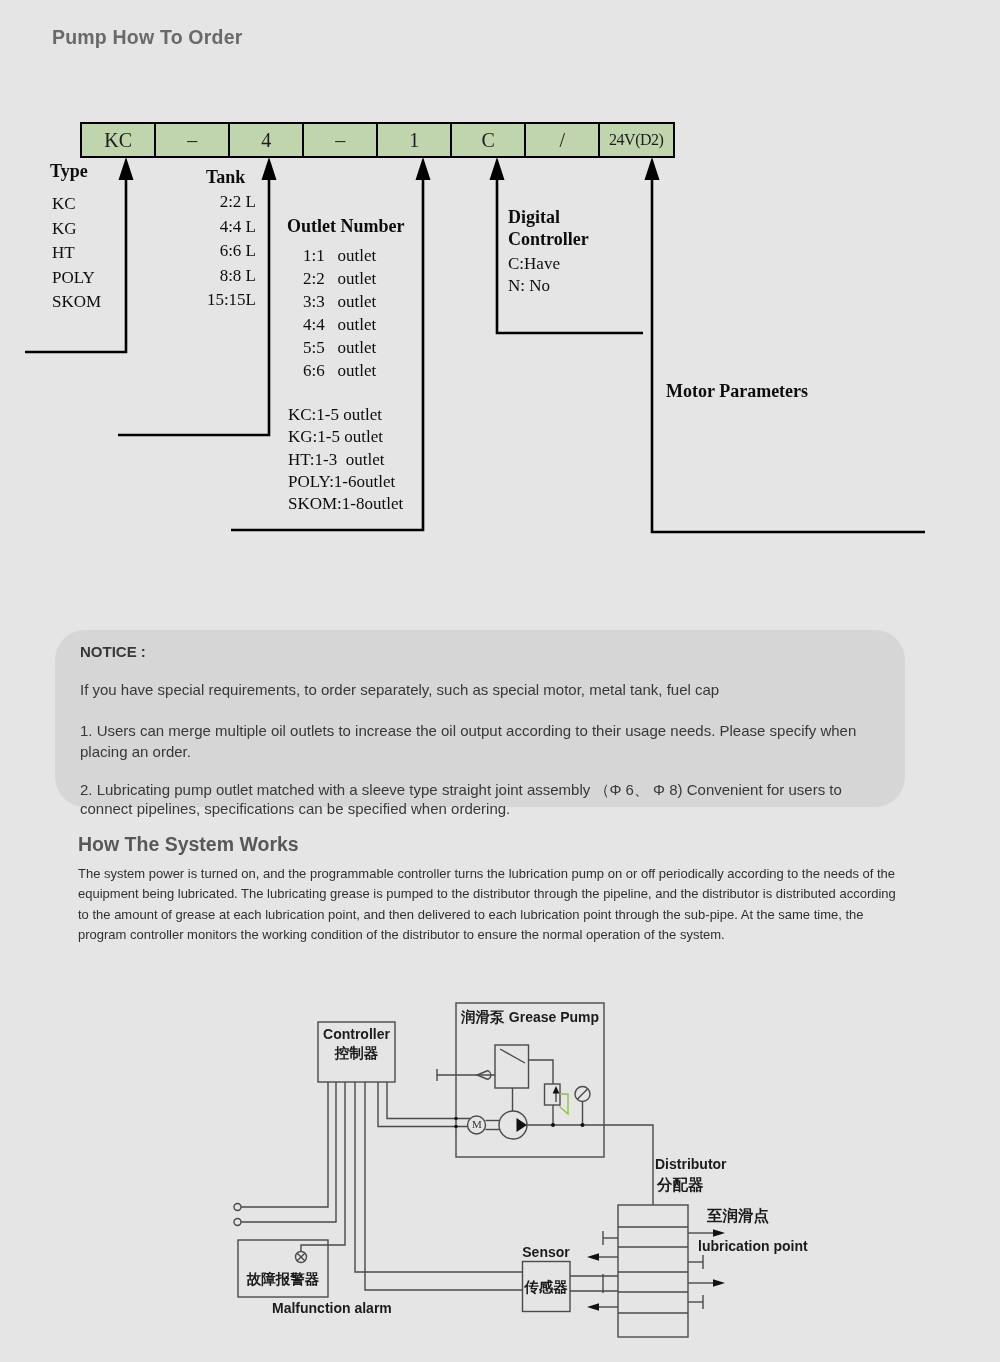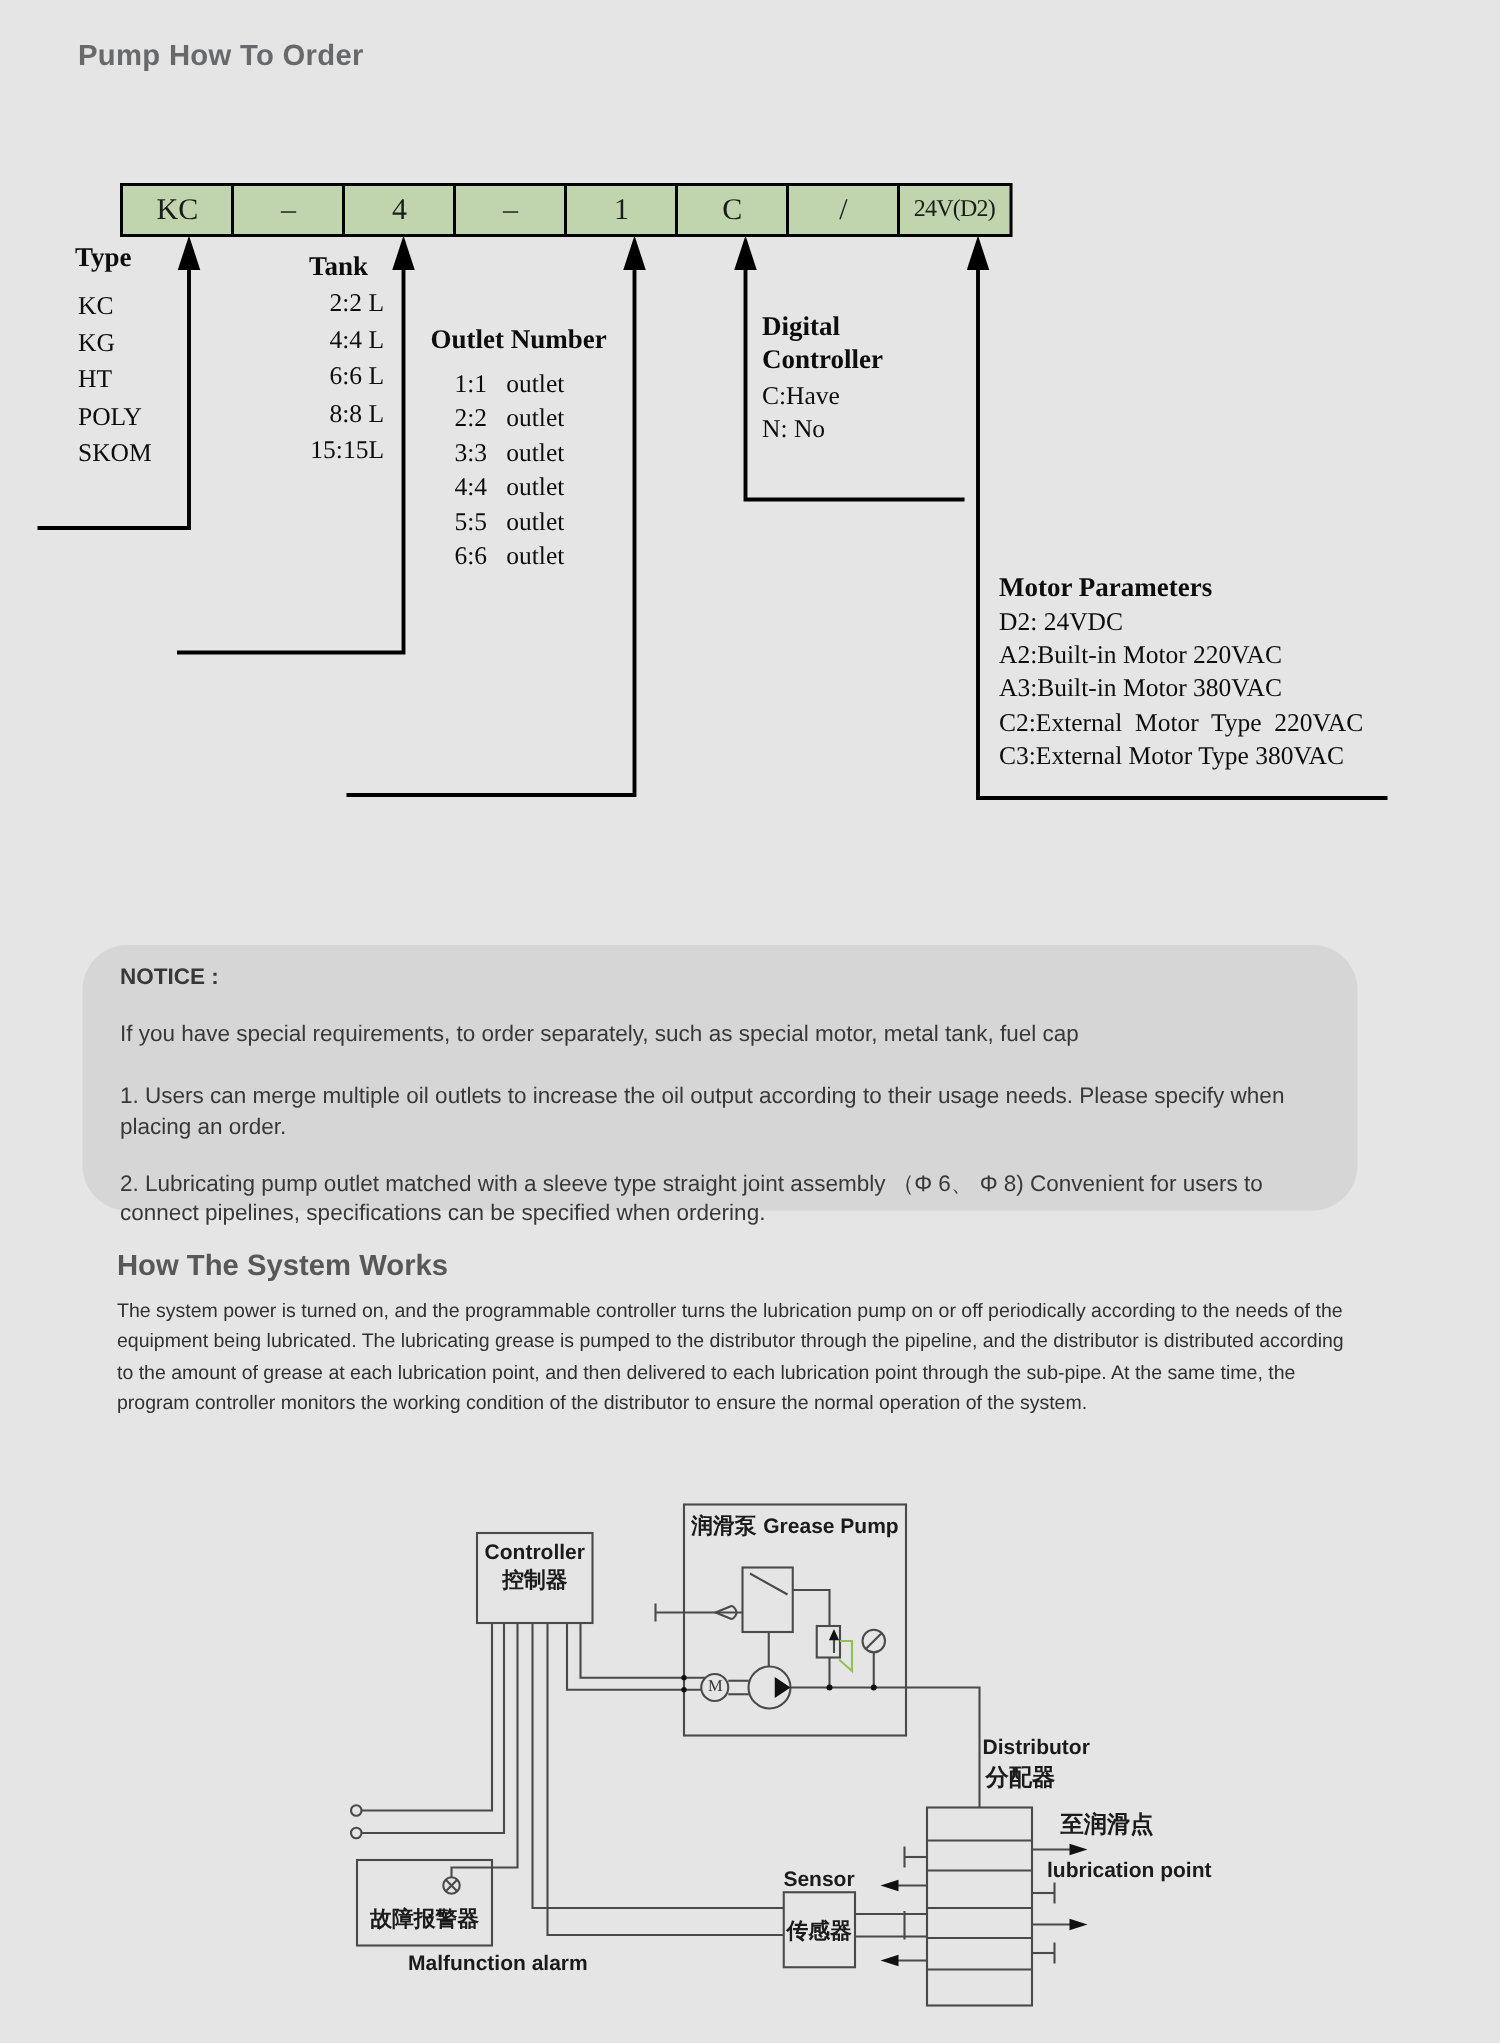--- a/index.html
+++ b/index.html
@@ -104,36 +104,36 @@
 
   <div class="abs serif b-title" style="left:287px;top:216px;">Outlet Number</div>
   <div class="abs serif outlet-items" style="left:303px;top:244px;">
     <div class="b-line">1:1   outlet</div>
     <div class="b-line">2:2   outlet</div>
     <div class="b-line">3:3   outlet</div>
     <div class="b-line">4:4   outlet</div>
     <div class="b-line">5:5   outlet</div>
     <div class="b-line">6:6   outlet</div>
   </div>
+  <div class="abs serif outlet-notes" style="left:288px;top:404px;">
+    <div class="b-line">KC:1-5 outlet</div>
+    <div class="b-line">KG:1-5 outlet</div>
+    <div class="b-line">HT:1-3  outlet</div>
+    <div class="b-line">POLY:1-6outlet</div>
+    <div class="b-line">SKOM:1-8outlet</div>
+  </div>
 
   <div class="abs serif digital" style="left:508px;top:207px;">
     <div class="b-title">Digital</div>
     <div class="b-title">Controller</div>
     <div class="b-line" style="margin-top:3px;">C:Have</div>
     <div class="b-line">N: No</div>
   </div>
 
   <div class="abs serif b-title" style="left:666px;top:381px;">Motor Parameters</div>
-  <div class="abs serif motor-items" style="left:666px;top:404px;">
-    <div class="b-line">D2: 24VDC</div>
-    <div class="b-line">A2:Built-in Motor 220VAC</div>
-    <div class="b-line">A3:Built-in Motor 380VAC</div>
-    <div class="b-line">C2:External  Motor  Type  220VAC</div>
-    <div class="b-line">C3:External Motor Type 380VAC</div>
-  </div>
 
   <div class="abs notice">
     <div class="notice-title">NOTICE :</div>
     <div class="notice-intro">If you have special requirements, to order separately, such as special motor, metal tank, fuel cap</div>
     <div class="notice-item1">1. Users can merge multiple oil outlets to increase the oil output according to their usage needs. Please specify when placing an order.</div>
     <div class="notice-item2">2. Lubricating pump outlet matched with a sleeve type straight joint assembly （Φ 6、 Φ 8) Convenient for users to connect pipelines, specifications can be specified when ordering.</div>
   </div>
 
   <div class="abs hiw-title">How The System Works</div>
   <div class="abs hiw-body">The system power is turned on, and the programmable controller turns the lubrication pump on or off periodically according to the needs of the equipment being lubricated. The lubricating grease is pumped to the distributor through the pipeline, and the distributor is distributed according to the amount of grease at each lubrication point, and then delivered to each lubrication point through the sub-pipe. At the same time, the program controller monitors the working condition of the distributor to ensure the normal operation of the system.</div>

